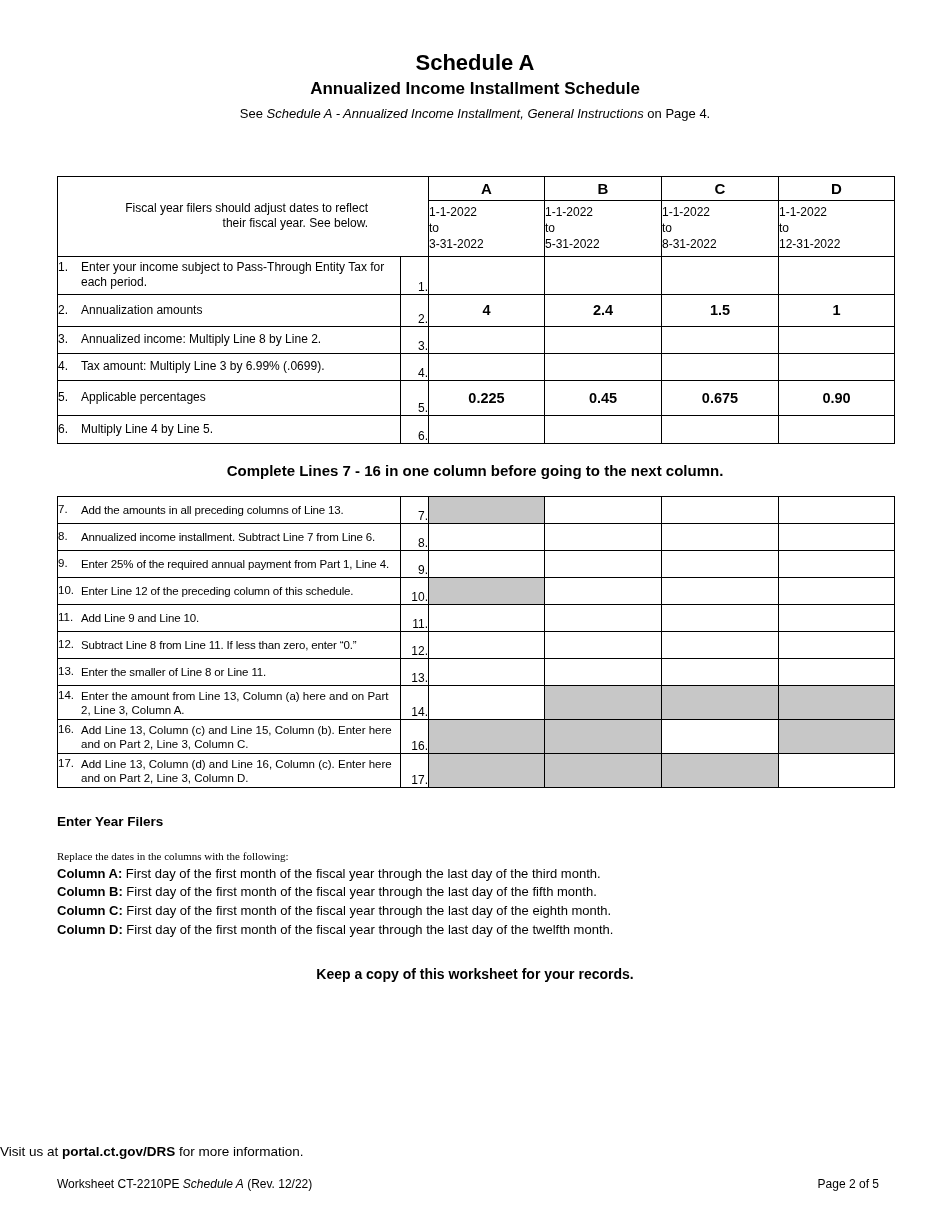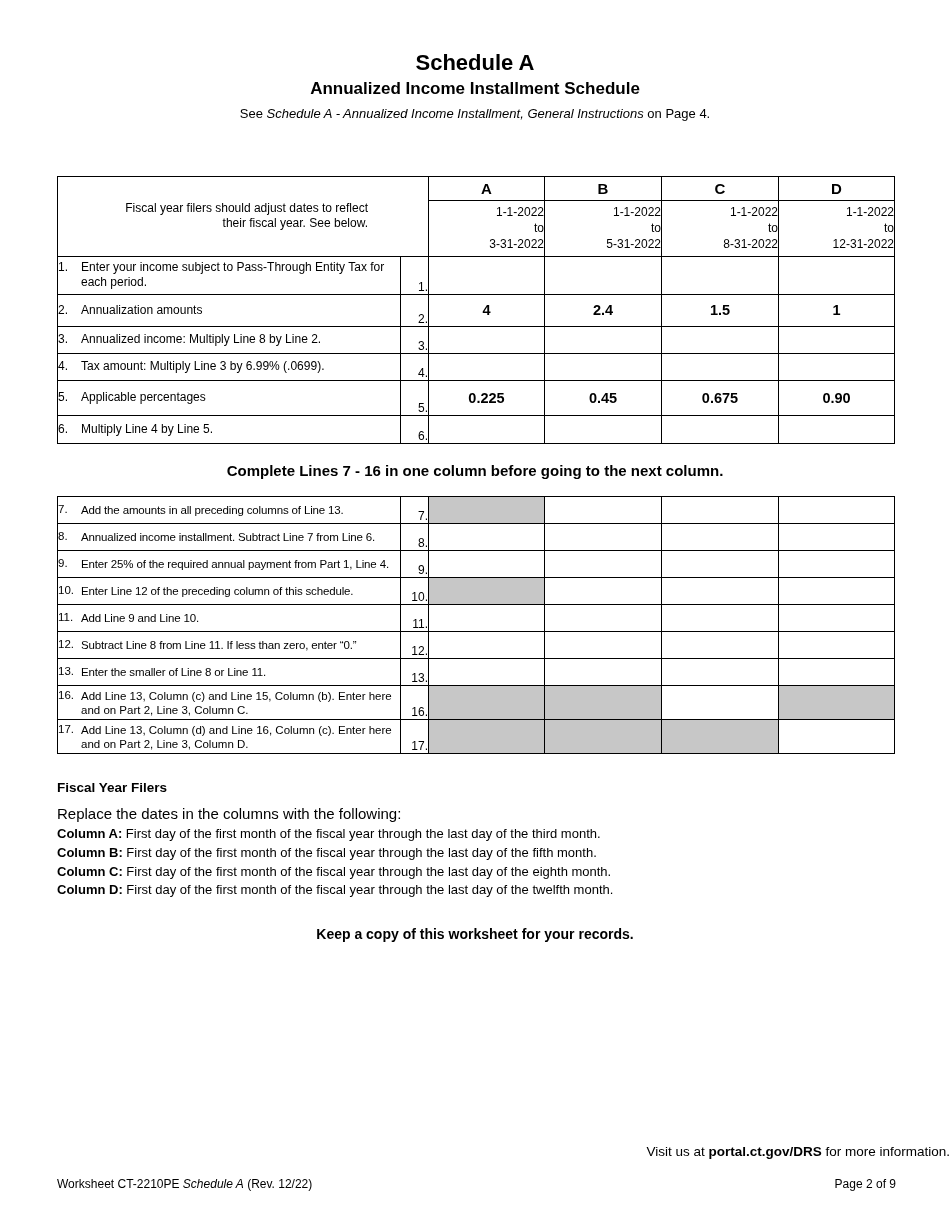--- a/index.html
+++ b/index.html
@@ -24,44 +24,44 @@
   .t2 { margin-top: 16px; }
 
   tr.h24 { height: 24px; } tr.h56 { height: 56px; }
   tr.h38 { height: 38px; } tr.h32 { height: 32px; }
   tr.h27 { height: 27px; } tr.h35 { height: 35px; }
   tr.h28 { height: 28px; } tr.h34 { height: 34px; }
 
   .corner { text-align: right; vertical-align: middle; font-size: 12px; }
   .corner .inner { max-width: 250px; margin: 0 auto; line-height: 1.3; }
   .col-letter { font-size: 15px; font-weight: bold; text-align: center; vertical-align: middle; }
-  .col-dates  { font-size: 12px; text-align: right; vertical-align: middle; line-height: 1.35; }
+  .col-dates  { font-size: 12px; text-align: left; vertical-align: middle; line-height: 1.35; }
   .col-dates span { display: block; }
 
   .lbl { font-size: 12px; vertical-align: middle; padding: 2px 4px 2px 3px; }
   .row-flex { display: flex; align-items: flex-start; }
   .rn { flex: 0 0 23px; width: 23px; }
   .lt { flex: 1; line-height: 1.25; }
   .lt.nw { white-space: nowrap; letter-spacing: -0.15px; }
   .t2 .lbl { font-size: 11.5px; }
 
   .numcol { font-size: 12px; text-align: right; vertical-align: bottom; padding: 0 4px 5px 0; }
   .val { text-align: center; vertical-align: middle; font-weight: bold; font-size: 14.5px; }
   .shaded { background: #c7c7c7; }
 
   .mid-heading { margin-top: 18px; text-align: center; font-size: 15px; font-weight: bold; line-height: 1.25; }
 
   .fiscal-heading { margin-top: 26px; font-size: 13.5px; font-weight: bold; line-height: 1.25; }
-  .fiscal-intro   { margin-top: 7px; font-size: 15px; line-height: 1.3; }
+  .fiscal-intro   { margin-top: 18px; font-size: 11px; line-height: 1.3; font-family: Liberation Serif, serif; }
   .fiscal-item    { margin-top: 2px; font-size: 13px; line-height: 1.3; }
 
   .keep-copy { margin-top: 27px; text-align: center; font-size: 14px; font-weight: bold; }
 
-  .visit { position: absolute; top: 1144px; left: 0; right: 0; text-align: right; font-size: 13.5px; padding-left: 17px; }
-  .footer { position: absolute; top: 1177px; left: 57px; right: 54px;
+  .visit { position: absolute; top: 1144px; left: 0; right: 0; text-align: left; font-size: 13.5px; }
+  .footer { position: absolute; top: 1177px; left: 57px; right: 71px;
             display: flex; justify-content: space-between; font-size: 12px; }
 </style>
 </head>
 <body>
 
 <div class="page">
 
   <div class="title">Schedule A</div>
   <div class="subtitle">Annualized Income Installment Schedule</div>
   <div class="see-line">
@@ -292,20 +292,33 @@
           </td>
       <td class="numcol">13.</td>
       <td class="val"></td>
       <td class="val"></td>
       <td class="val"></td>
       <td class="val"></td>
     </tr>
     <tr class="h34">
       <td class="lbl">
             <div class="row-flex">
+        <span class="rn">14.</span>
+        <span class="lt">Enter the amount from Line 13, Column (a) here and on Part 2, Line 3, Column A.</span>
+            </div>
+          </td>
+      <td class="numcol">14.</td>
+      <td class="val"></td>
+      <td class="val shaded"></td>
+      <td class="val shaded"></td>
+      <td class="val shaded"></td>
+    </tr>
+    <tr class="h34">
+      <td class="lbl">
+            <div class="row-flex">
         <span class="rn">16.</span>
         <span class="lt">Add Line 13, Column (c) and Line 15, Column (b). Enter here and on Part 2, Line 3, Column C.</span>
             </div>
           </td>
       <td class="numcol">16.</td>
       <td class="val shaded"></td>
       <td class="val shaded"></td>
       <td class="val"></td>
       <td class="val shaded"></td>
     </tr>
@@ -318,21 +331,21 @@
           </td>
       <td class="numcol">17.</td>
       <td class="val shaded"></td>
       <td class="val shaded"></td>
       <td class="val shaded"></td>
       <td class="val"></td>
     </tr>
   </tbody>
     </table>
 
-  <div class="fiscal-heading">Fiscal Year Filers</div>
+  <div class="fiscal-heading">Enter Year Filers</div>
   <div class="fiscal-intro">Replace the dates in the columns with the following:</div>
   <div class="fiscal-item">
     <span class="b">Column A:</span>
     <span>First day of the first month of the fiscal year through the last day of the third month.</span>
   </div>
   <div class="fiscal-item">
     <span class="b">Column B:</span>
     <span>First day of the first month of the fiscal year through the last day of the fifth month.</span>
   </div>
   <div class="fiscal-item">
@@ -352,14 +365,14 @@
   <span class="b">portal.ct.gov/DRS</span>
   <span>for more information.</span>
 </div>
 
 <div class="footer">
   <div>
     <span>Worksheet CT-2210PE</span>
     <span class="it">Schedule A</span>
     <span>(Rev. 12/22)</span>
   </div>
-  <div>Page 2 of 9</div>
+  <div>Page 2 of 5</div>
 </div>
 
 </body></html>

